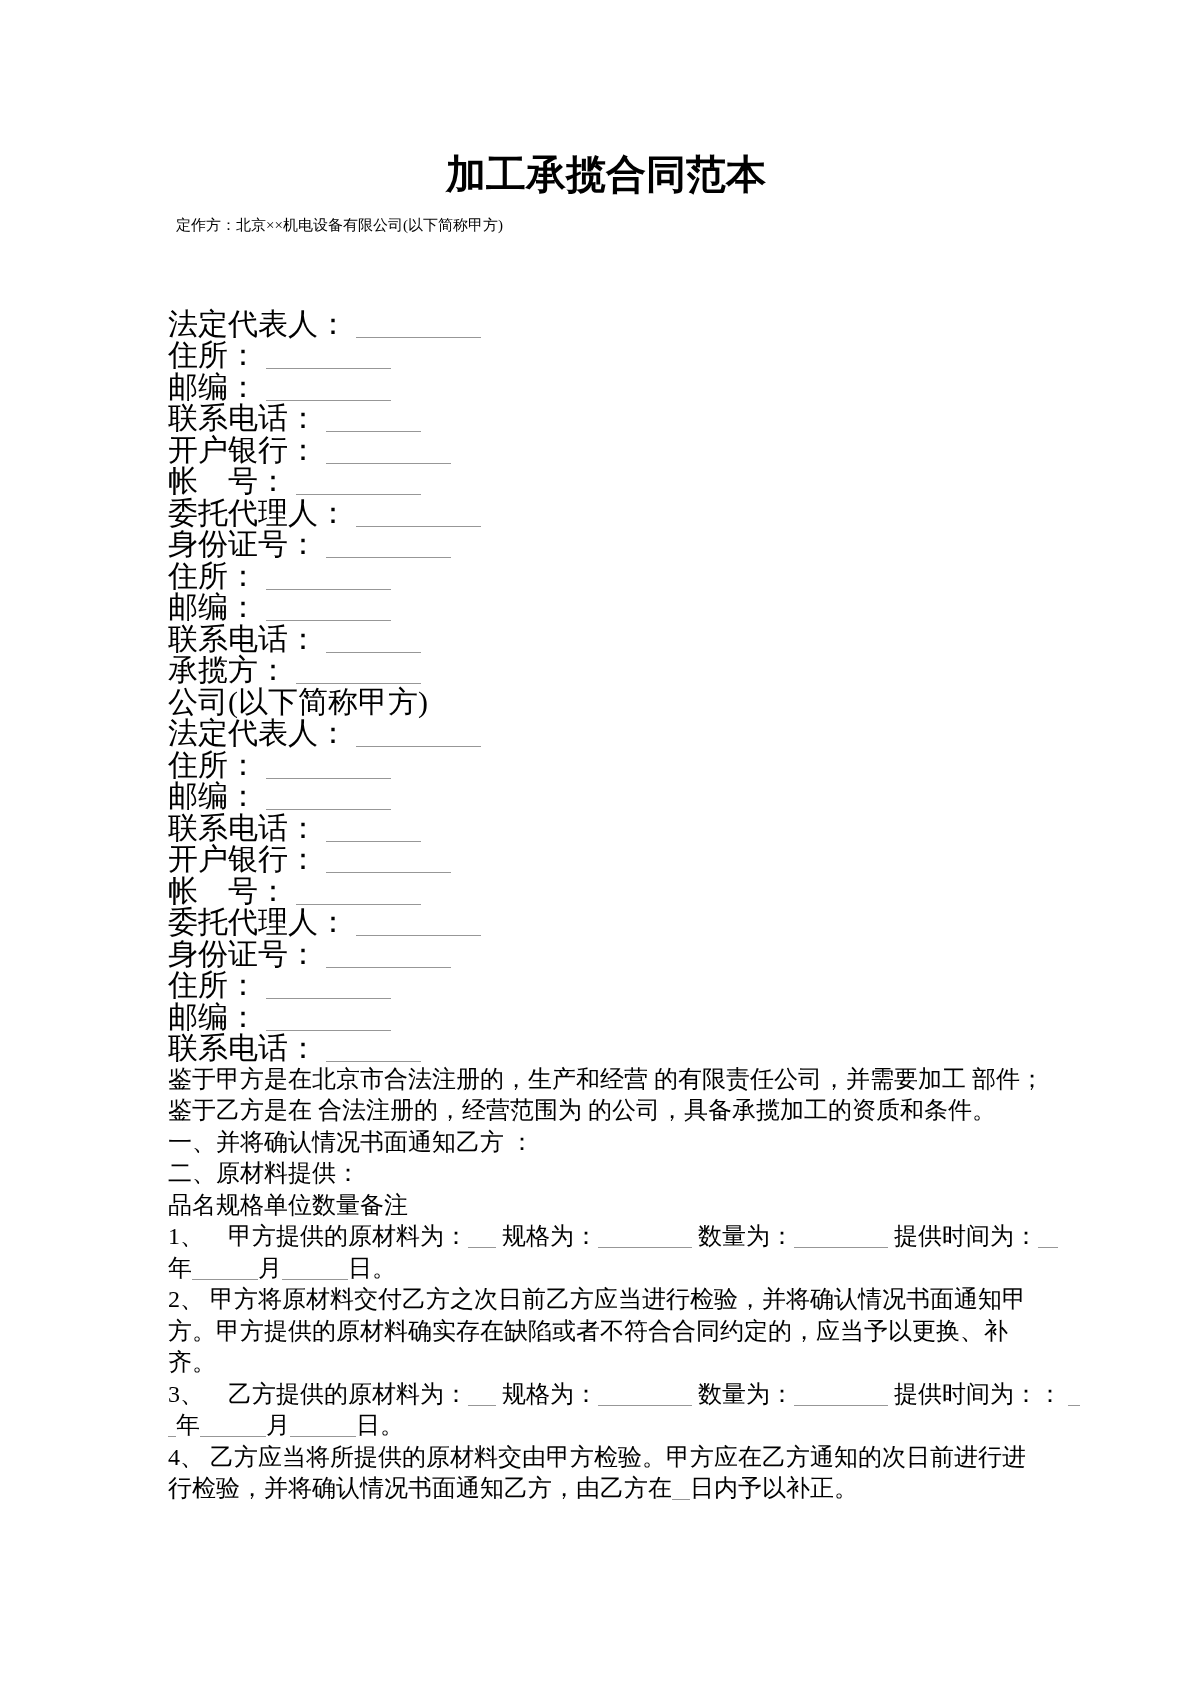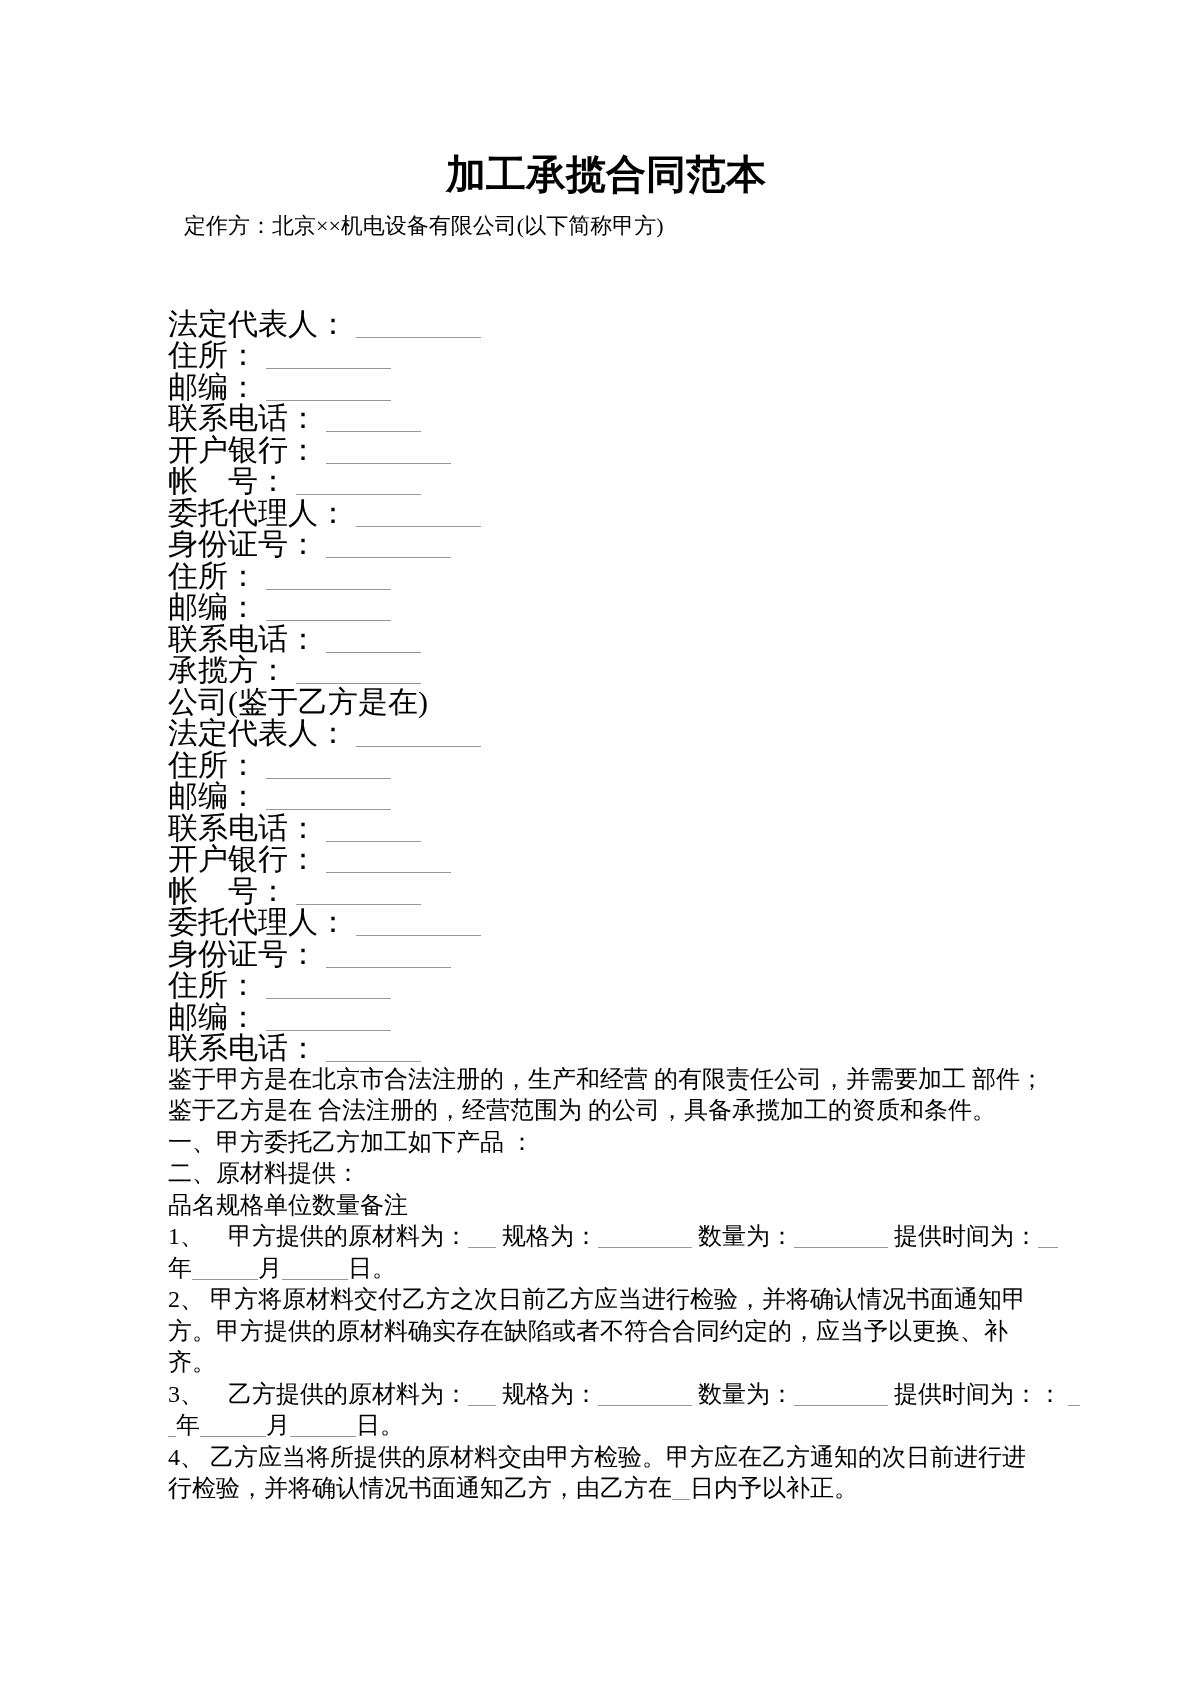--- a/index.html
+++ b/index.html
@@ -21,22 +21,22 @@
     width: 876px;
   }
   .doc-title {
     margin: 150px 0 0 0;
     font-size: 40px;
     line-height: 50px;
     font-weight: bold;
     text-align: center;
   }
   .intro {
-    margin: 10px 0 0 16px;
-    font-size: 22px;
+    margin: 10px 0 0 8px;
+    font-size: 15px;
     line-height: 31.5px;
   }
   .gap { height: 66px; }
   .fline {
     font-size: 30px;
     line-height: 31.5px;
     white-space: nowrap;
   }
   .clause {
     margin: 0;
@@ -65,37 +65,37 @@
         <div class="fline"><span>邮编：</span> <span class="blank" style="width: 125px;"></span></div>
         <div class="fline"><span>联系电话：</span> <span class="blank" style="width: 95px;"></span></div>
         <div class="fline"><span>开户银行：</span> <span class="blank" style="width: 125px;"></span></div>
         <div class="fline"><span>帐　号：</span> <span class="blank" style="width: 125px;"></span></div>
         <div class="fline"><span>委托代理人：</span> <span class="blank" style="width: 125px;"></span></div>
         <div class="fline"><span>身份证号：</span> <span class="blank" style="width: 125px;"></span></div>
         <div class="fline"><span>住所：</span> <span class="blank" style="width: 125px;"></span></div>
         <div class="fline"><span>邮编：</span> <span class="blank" style="width: 125px;"></span></div>
         <div class="fline"><span>联系电话：</span> <span class="blank" style="width: 95px;"></span></div>
         <div class="fline"><span>承揽方：</span> <span class="blank" style="width: 125px;"></span></div>
-        <div class="fline"><span>公司(鉴于乙方是在)</span></div>
+        <div class="fline"><span>公司(以下简称甲方)</span></div>
         <div class="fline"><span>法定代表人：</span> <span class="blank" style="width: 125px;"></span></div>
         <div class="fline"><span>住所：</span> <span class="blank" style="width: 125px;"></span></div>
         <div class="fline"><span>邮编：</span> <span class="blank" style="width: 125px;"></span></div>
         <div class="fline"><span>联系电话：</span> <span class="blank" style="width: 95px;"></span></div>
         <div class="fline"><span>开户银行：</span> <span class="blank" style="width: 125px;"></span></div>
         <div class="fline"><span>帐　号：</span> <span class="blank" style="width: 125px;"></span></div>
         <div class="fline"><span>委托代理人：</span> <span class="blank" style="width: 125px;"></span></div>
         <div class="fline"><span>身份证号：</span> <span class="blank" style="width: 125px;"></span></div>
         <div class="fline"><span>住所：</span> <span class="blank" style="width: 125px;"></span></div>
         <div class="fline"><span>邮编：</span> <span class="blank" style="width: 125px;"></span></div>
         <div class="fline"><span>联系电话：</span> <span class="blank" style="width: 95px;"></span></div>
       </div>
     <div id="clauses">
         <p class="clause"><span>鉴于甲方是在北京市合法注册的，生产和经营 的有限责任公司，并需要加工 部件；</span></p>
         <p class="clause"><span>鉴于乙方是在 合法注册的，经营范围为 的公司，具备承揽加工的资质和条件。</span></p>
-        <p class="clause"><span>一、甲方委托乙方加工如下产品 ：</span></p>
+        <p class="clause"><span>一、并将确认情况书面通知乙方 ：</span></p>
         <p class="clause"><span>二、原材料提供：</span></p>
         <p class="clause"><span>品名规格单位数量备注</span></p>
         <p class="clause fixed"><span>1、　甲方提供的原材料为：</span><span class="blank" style="width: 28px;"></span><span>  规格为：</span><span class="blank" style="width: 94px;"></span><span>  数量为：</span><span class="blank" style="width: 94px;"></span><span>  提供时间为：</span><span class="blank" style="width: 20px;"></span><br><span>年</span><span class="blank" style="width: 66px;"></span><span>月</span><span class="blank" style="width: 66px;"></span><span>日。</span></p>
         <p class="clause"><span>2、 甲方将原材料交付乙方之次日前乙方应当进行检验，并将确认情况书面通知甲方。甲方提供的原材料确实存在缺陷或者不符合合同约定的，应当予以更换、补齐。</span></p>
         <p class="clause fixed"><span>3、　乙方提供的原材料为：</span><span class="blank" style="width: 28px;"></span><span>  规格为：</span><span class="blank" style="width: 94px;"></span><span>  数量为：</span><span class="blank" style="width: 94px;"></span><span>  提供时间为：： </span><span class="blank" style="width: 12px;"></span><br><span class="blank" style="width: 8px;"></span><span>年</span><span class="blank" style="width: 66px;"></span><span>月</span><span class="blank" style="width: 66px;"></span><span>日。</span></p>
         <p class="clause"><span>4、 乙方应当将所提供的原材料交由甲方检验。甲方应在乙方通知的次日前进行进行检验，并将确认情况书面通知乙方，由乙方在</span><span class="blank" style="width: 18px;"></span><span>日内予以补正。</span></p>
       </div>
   </div>
 </div>
 

